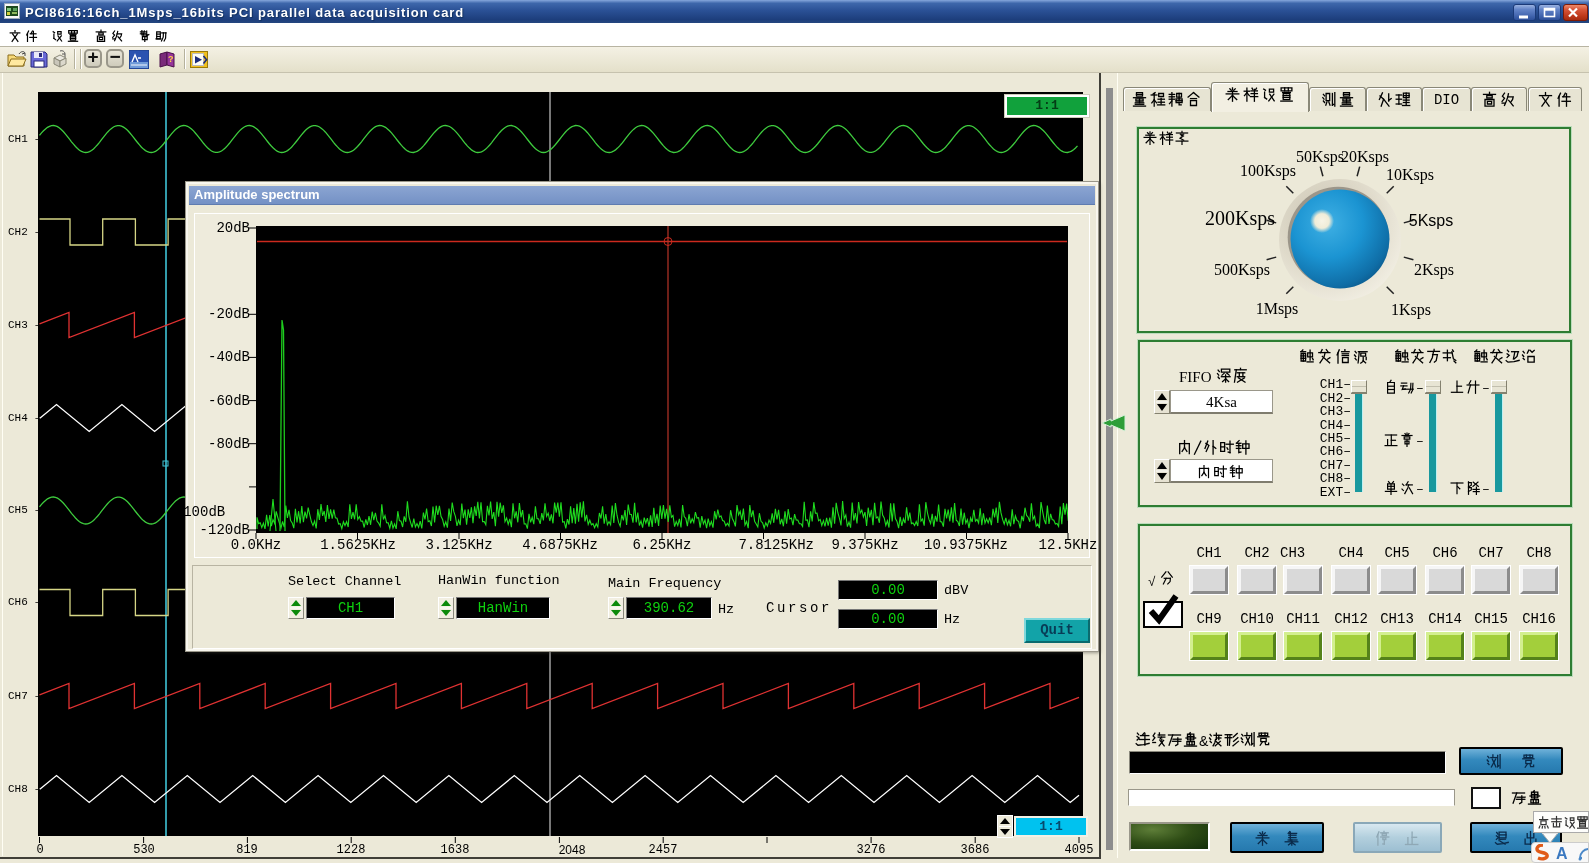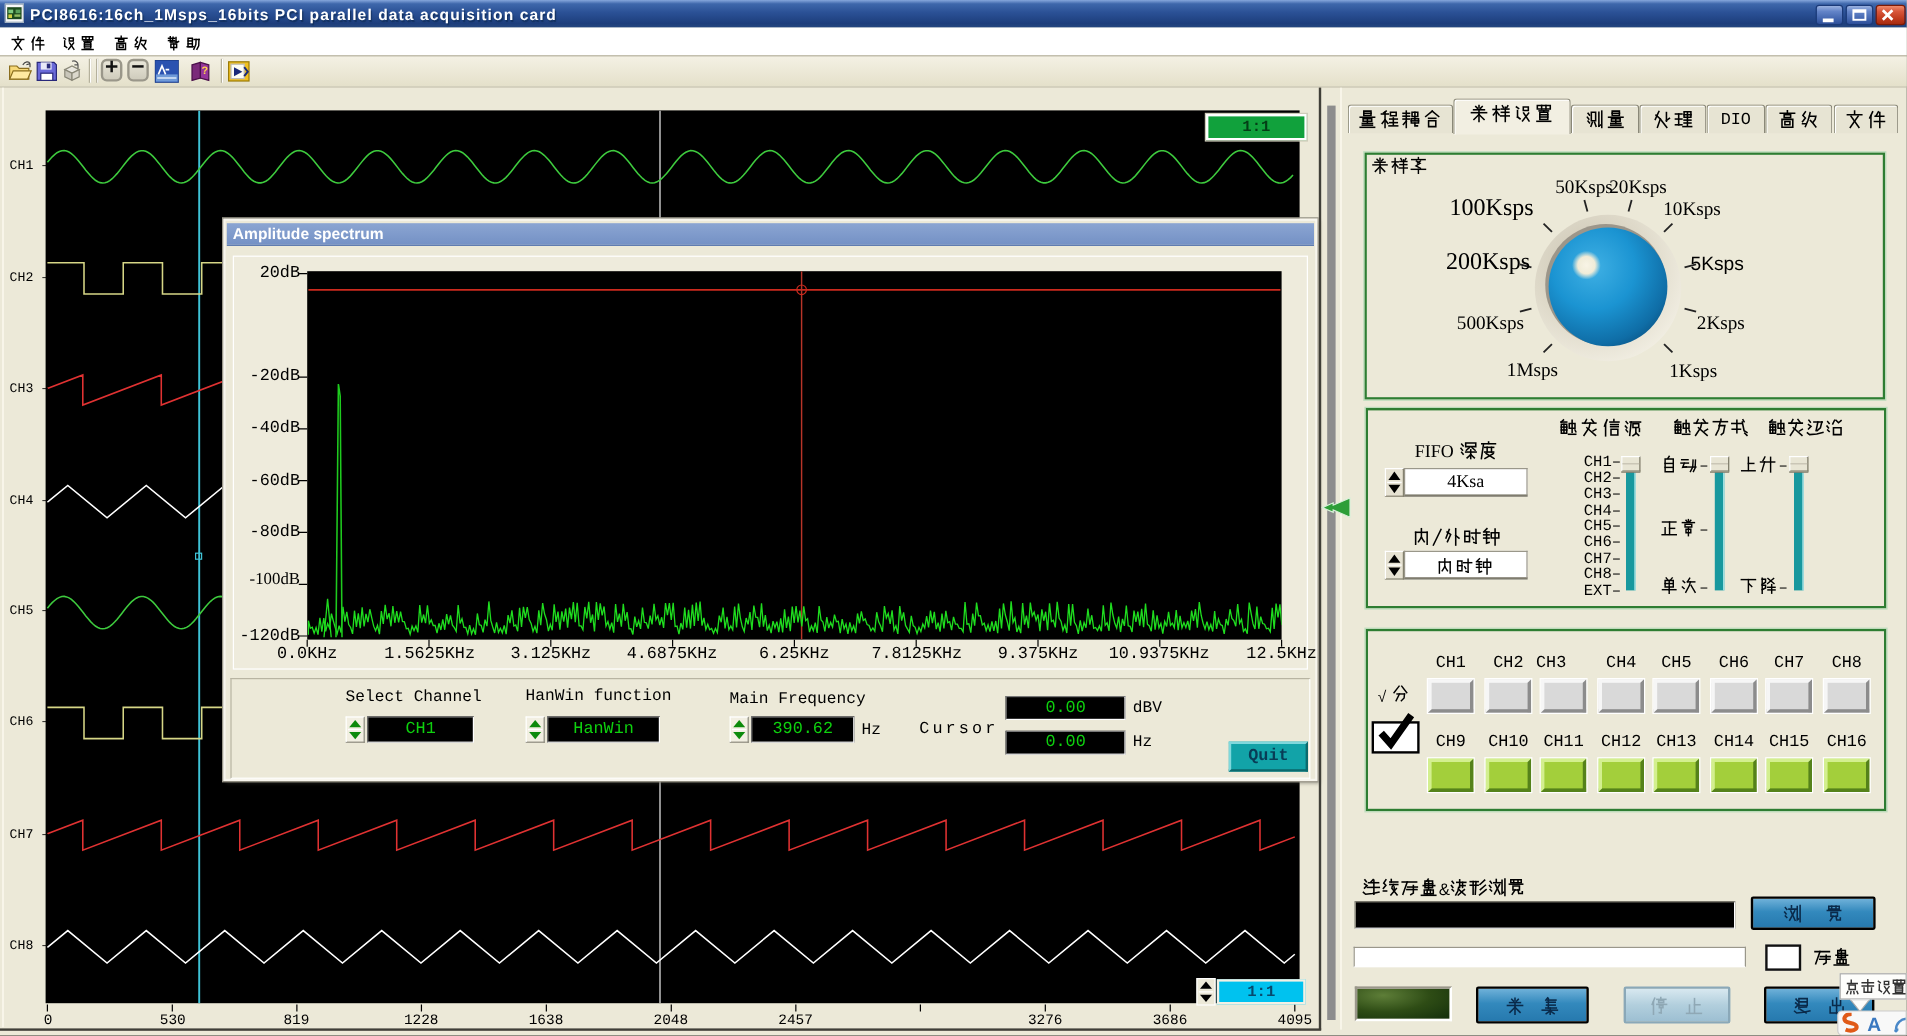--- a/index.html
+++ b/index.html
@@ -160,21 +160,21 @@
     <line x1="767.0" y1="1" x2="767.0" y2="7"></line>
     <line x1="871.1" y1="1" x2="871.1" y2="7"></line>
     <line x1="975.2" y1="1" x2="975.2" y2="7"></line>
     <line x1="1079.0" y1="1" x2="1079.0" y2="7"></line>
   </svg>
 <div style="position:absolute;left:10px;top:843px;width:60px;text-align:center;font-family:'Liberation Mono',monospace;font-size:12px;color:#000">0</div>
 <div style="position:absolute;left:114px;top:843px;width:60px;text-align:center;font-family:'Liberation Mono',monospace;font-size:12px;color:#000">530</div>
 <div style="position:absolute;left:217px;top:843px;width:60px;text-align:center;font-family:'Liberation Mono',monospace;font-size:12px;color:#000">819</div>
 <div style="position:absolute;left:321px;top:843px;width:60px;text-align:center;font-family:'Liberation Mono',monospace;font-size:12px;color:#000">1228</div>
 <div style="position:absolute;left:425px;top:843px;width:60px;text-align:center;font-family:'Liberation Mono',monospace;font-size:12px;color:#000">1638</div>
-<div style="position:absolute;left:529px;top:843px;width:60px;text-align:center;font-family:Liberation Mono, monospace;font-size:12px;color:#000">2048</div>
+<div style="position:absolute;left:542px;top:843px;width:60px;text-align:center;font-family:Liberation Sans, sans-serif;font-size:12px;color:#000">2048</div>
 <div style="position:absolute;left:633px;top:843px;width:60px;text-align:center;font-family:'Liberation Mono',monospace;font-size:12px;color:#000">2457</div>
 <div style="position:absolute;left:737px;top:891px;width:60px;text-align:center;font-family:'Liberation Mono',monospace;font-size:12px;color:#000">2866</div>
 <div style="position:absolute;left:841px;top:843px;width:60px;text-align:center;font-family:'Liberation Mono',monospace;font-size:12px;color:#000">3276</div>
 <div style="position:absolute;left:945px;top:843px;width:60px;text-align:center;font-family:'Liberation Mono',monospace;font-size:12px;color:#000">3686</div>
 <div style="position:absolute;left:1049px;top:843px;width:60px;text-align:center;font-family:'Liberation Mono',monospace;font-size:12px;color:#000">4095</div>
 <div style="position:absolute;left:997px;top:815px;width:16px;height:23px;background:#ece9d8;border:1px solid #fff;"></div>
 <svg class="ab" style="left:997px;top:815px" width="16" height="23">
     <path d="M8 3 L13 9 L3 9 Z" fill="#000"></path>
     <path d="M8 20 L13 14 L3 14 Z" fill="#000"></path>
     <line x1="2" y1="11.5" x2="14" y2="11.5" stroke="#fff"></line>
@@ -190,37 +190,37 @@
   </svg>
 <div style="position:absolute;left:186px;top:182px;width:912px;height:469px;background:#ece9d8;border:2px solid #f8f6ee;outline:1px solid #9a978a;box-shadow:2px 2px 3px rgba(60,60,50,.45)"></div>
 <div style="position:absolute;left:189px;top:186px;width:906px;height:19px;background:linear-gradient(#8ba5d2,#7491c5);border-bottom:1px solid #5f7cb0;color:#fff;font-weight:bold;font-size:13px;line-height:18px;padding-left:5px">Amplitude spectrum</div>
 <div style="position:absolute;left:194px;top:213px;width:896px;height:345px;background:#eeebdc;border:1px solid #fff"></div>
 <div style="position:absolute;left:256px;top:226px;width:812px;height:307px;background:#000"></div>
 <div style="position:absolute;left:150px;top:220px;width:100px;text-align:right;font-family:'Liberation Mono',monospace;font-size:14px;color:#000">20dB</div>
 <div style="position:absolute;left:150px;top:306px;width:100px;text-align:right;font-family:'Liberation Mono',monospace;font-size:14px;color:#000">-20dB</div>
 <div style="position:absolute;left:150px;top:349px;width:100px;text-align:right;font-family:'Liberation Mono',monospace;font-size:14px;color:#000">-40dB</div>
 <div style="position:absolute;left:150px;top:393px;width:100px;text-align:right;font-family:'Liberation Mono',monospace;font-size:14px;color:#000">-60dB</div>
 <div style="position:absolute;left:150px;top:436px;width:100px;text-align:right;font-family:'Liberation Mono',monospace;font-size:14px;color:#000">-80dB</div>
-<div style="position:absolute;left:150px;top:476px;width:100px;text-align:right;font-family:Liberation Serif, serif;font-size:14px;color:#000">-100dB</div>
+<div style="position:absolute;left:150px;top:504px;width:100px;text-align:center;font-family:Liberation Mono, monospace;font-size:14px;color:#000">-100dB</div>
 <div style="position:absolute;left:150px;top:522px;width:100px;text-align:right;font-family:'Liberation Mono',monospace;font-size:14px;color:#000">-120dB</div>
 <svg class="ab" style="left:248px;top:0px" width="10" height="560" stroke="#000">
     <line x1="1" y1="228.0" x2="8" y2="228.0"></line>
     <line x1="1" y1="314.3" x2="8" y2="314.3"></line>
     <line x1="1" y1="357.4" x2="8" y2="357.4"></line>
     <line x1="1" y1="400.6" x2="8" y2="400.6"></line>
     <line x1="1" y1="443.7" x2="8" y2="443.7"></line>
     <line x1="1" y1="486.9" x2="8" y2="486.9"></line>
     <line x1="1" y1="530.0" x2="8" y2="530.0"></line>
   </svg>
 <div style="position:absolute;left:206px;top:537px;width:100px;text-align:center;font-family:'Liberation Mono',monospace;font-size:14px;color:#000">0.0KHz</div>
 <div style="position:absolute;left:308px;top:537px;width:100px;text-align:center;font-family:'Liberation Mono',monospace;font-size:14px;color:#000">1.5625KHz</div>
 <div style="position:absolute;left:409px;top:537px;width:100px;text-align:center;font-family:'Liberation Mono',monospace;font-size:14px;color:#000">3.125KHz</div>
 <div style="position:absolute;left:510px;top:537px;width:100px;text-align:center;font-family:'Liberation Mono',monospace;font-size:14px;color:#000">4.6875KHz</div>
 <div style="position:absolute;left:612px;top:537px;width:100px;text-align:center;font-family:'Liberation Mono',monospace;font-size:14px;color:#000">6.25KHz</div>
-<div style="position:absolute;left:714px;top:537px;width:100px;text-align:center;font-family:'Liberation Mono',monospace;font-size:14px;color:#000">7.8125KHz</div>
+<div style="position:absolute;left:714px;top:537px;width:100px;text-align:right;font-family:'Liberation Mono',monospace;font-size:14px;color:#000">7.8125KHz</div>
 <div style="position:absolute;left:815px;top:537px;width:100px;text-align:center;font-family:'Liberation Mono',monospace;font-size:14px;color:#000">9.375KHz</div>
 <div style="position:absolute;left:916px;top:537px;width:100px;text-align:center;font-family:'Liberation Mono',monospace;font-size:14px;color:#000">10.9375KHz</div>
 <div style="position:absolute;left:1018px;top:537px;width:100px;text-align:center;font-family:'Liberation Mono',monospace;font-size:14px;color:#000">12.5KHz</div>
 <svg class="ab" style="left:0px;top:533px" width="1100" height="8" stroke="#000">
     <line x1="256.0" y1="0" x2="256.0" y2="6"></line>
     <line x1="357.5" y1="0" x2="357.5" y2="6"></line>
     <line x1="459.0" y1="0" x2="459.0" y2="6"></line>
     <line x1="560.5" y1="0" x2="560.5" y2="6"></line>
     <line x1="662.0" y1="0" x2="662.0" y2="6"></line>
     <line x1="763.5" y1="0" x2="763.5" y2="6"></line>
@@ -462,21 +462,21 @@
     <line x1="62.9" y1="16.2" x2="60.3" y2="6.6" stroke="#222" stroke-width="1.5"></line>
     <line x1="97.1" y1="16.2" x2="99.7" y2="6.6" stroke="#222" stroke-width="1.5"></line>
     <line x1="126.7" y1="33.3" x2="133.7" y2="26.3" stroke="#222" stroke-width="1.5"></line>
     <line x1="143.8" y1="62.9" x2="153.4" y2="60.3" stroke="#222" stroke-width="1.5"></line>
     <line x1="143.8" y1="97.1" x2="153.4" y2="99.7" stroke="#222" stroke-width="1.5"></line>
     <line x1="126.7" y1="126.7" x2="133.7" y2="133.7" stroke="#222" stroke-width="1.5"></line>
   </svg>
 <div style="position:absolute;left:1217px;top:300px;width:120px;text-align:center;font-family:'Liberation Serif',serif;font-size:16px;color:#000">1Msps</div>
 <div style="position:absolute;left:1182px;top:261px;width:120px;text-align:center;font-family:'Liberation Serif',serif;font-size:16px;color:#000">500Ksps</div>
 <div style="position:absolute;left:1180px;top:207px;width:120px;text-align:center;font-family:'Liberation Serif',serif;font-size:20px;color:#000">200Ksps</div>
-<div style="position:absolute;left:1208px;top:162px;width:120px;font-family:'Liberation Serif',serif;font-size:20px;color:#000">100Ksps</div>
+<div style="position:absolute;left:1208px;top:162px;width:120px;text-align:center;font-family:'Liberation Serif',serif;font-size:16px;color:#000">100Ksps</div>
 <div style="position:absolute;left:1260px;top:148px;width:120px;text-align:center;font-family:'Liberation Serif',serif;font-size:16px;color:#000">50Ksps</div>
 <div style="position:absolute;left:1305px;top:148px;width:120px;text-align:center;font-family:'Liberation Serif',serif;font-size:16px;color:#000">20Ksps</div>
 <div style="position:absolute;left:1350px;top:166px;width:120px;text-align:center;font-family:'Liberation Serif',serif;font-size:16px;color:#000">10Ksps</div>
 <div style="position:absolute;left:1371px;top:212px;width:120px;text-align:center;font-family:Liberation Sans, sans-serif;font-size:16px;color:#000">5Ksps</div>
 <div style="position:absolute;left:1374px;top:261px;width:120px;text-align:center;font-family:'Liberation Serif',serif;font-size:16px;color:#000">2Ksps</div>
 <div style="position:absolute;left:1351px;top:301px;width:120px;text-align:center;font-family:'Liberation Serif',serif;font-size:16px;color:#000">1Ksps</div>
 <div class="gb" style="left:1138px;top:340px;width:434px;height:167px"></div>
 <div style="position:absolute;left:1179px;top:368px"><span style="font-family:&quot;Liberation Serif&quot;,serif;font-size:15px">FIFO</span></div>
 <div style="position:absolute;left:1216px;top:367px"><svg width="34" height="17" style="overflow:visible" fill="none" stroke="#000" stroke-width="1.3" stroke-linecap="square">
       <path d="M2.1 3.1 L3.3 4.6"></path>

